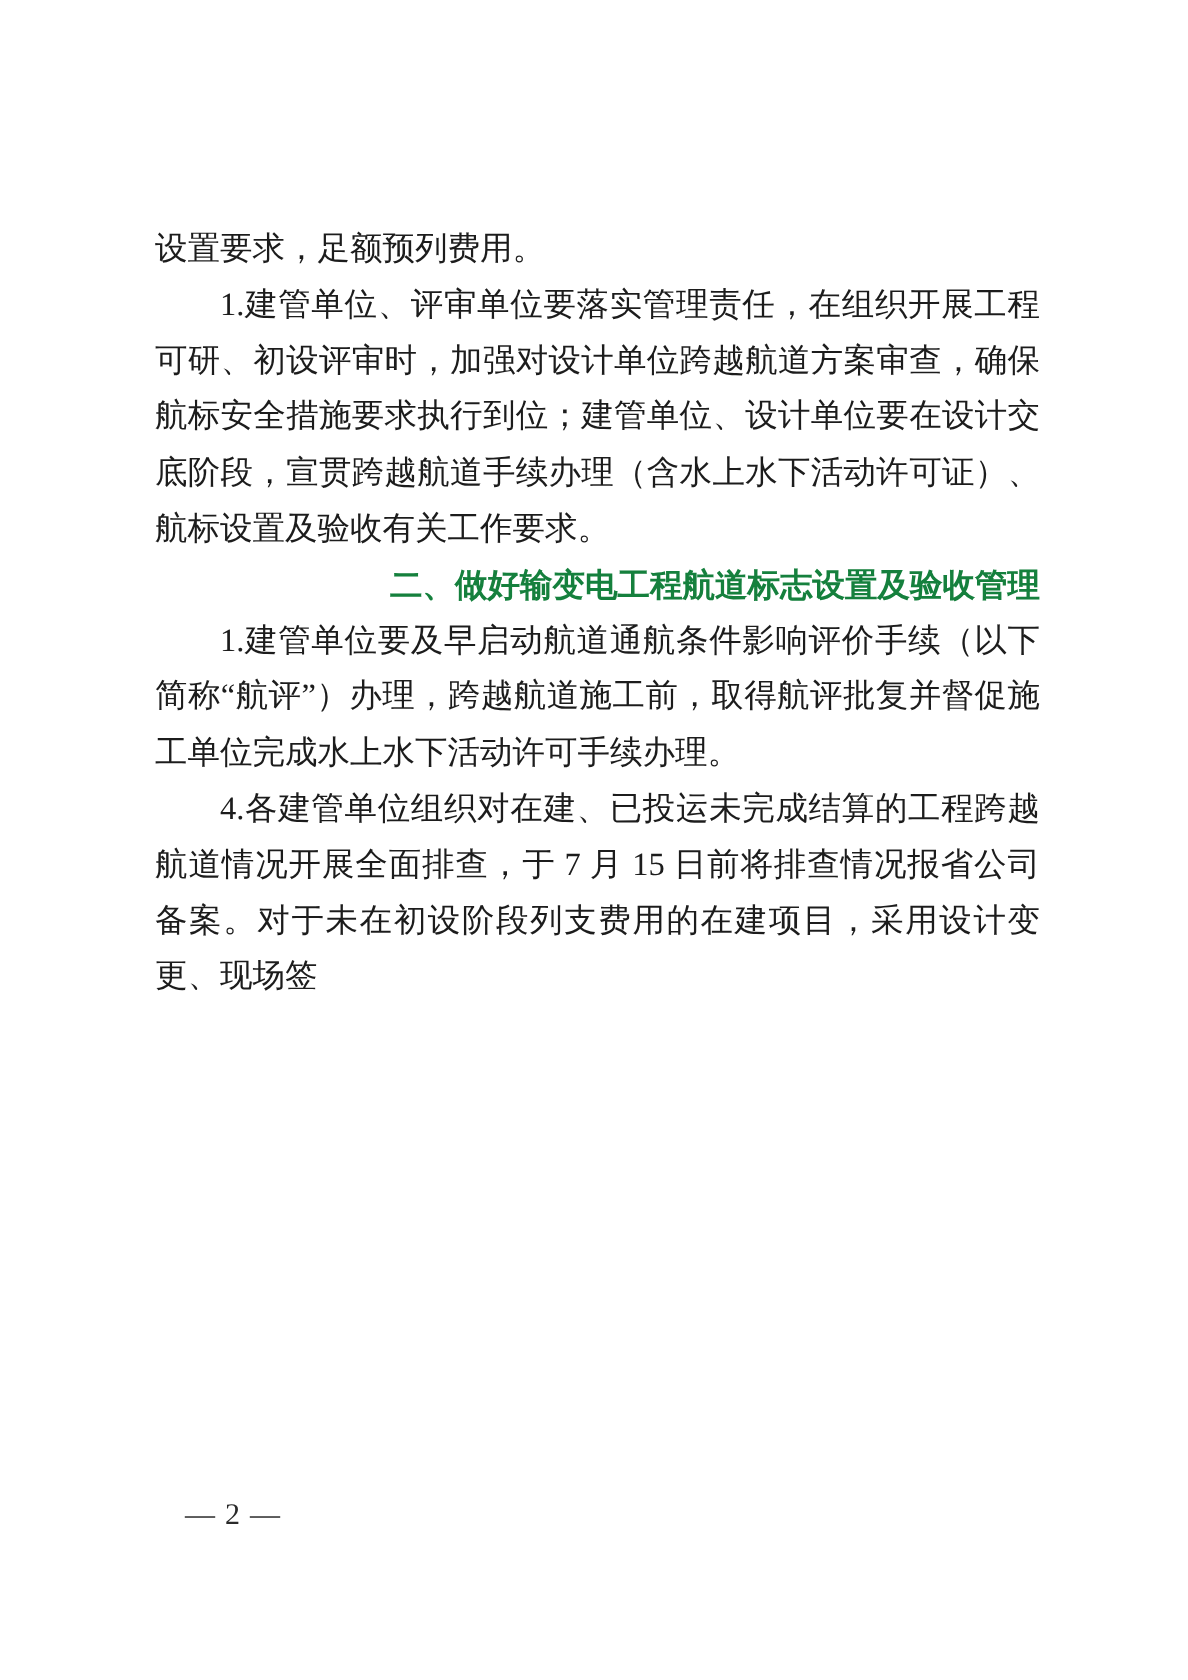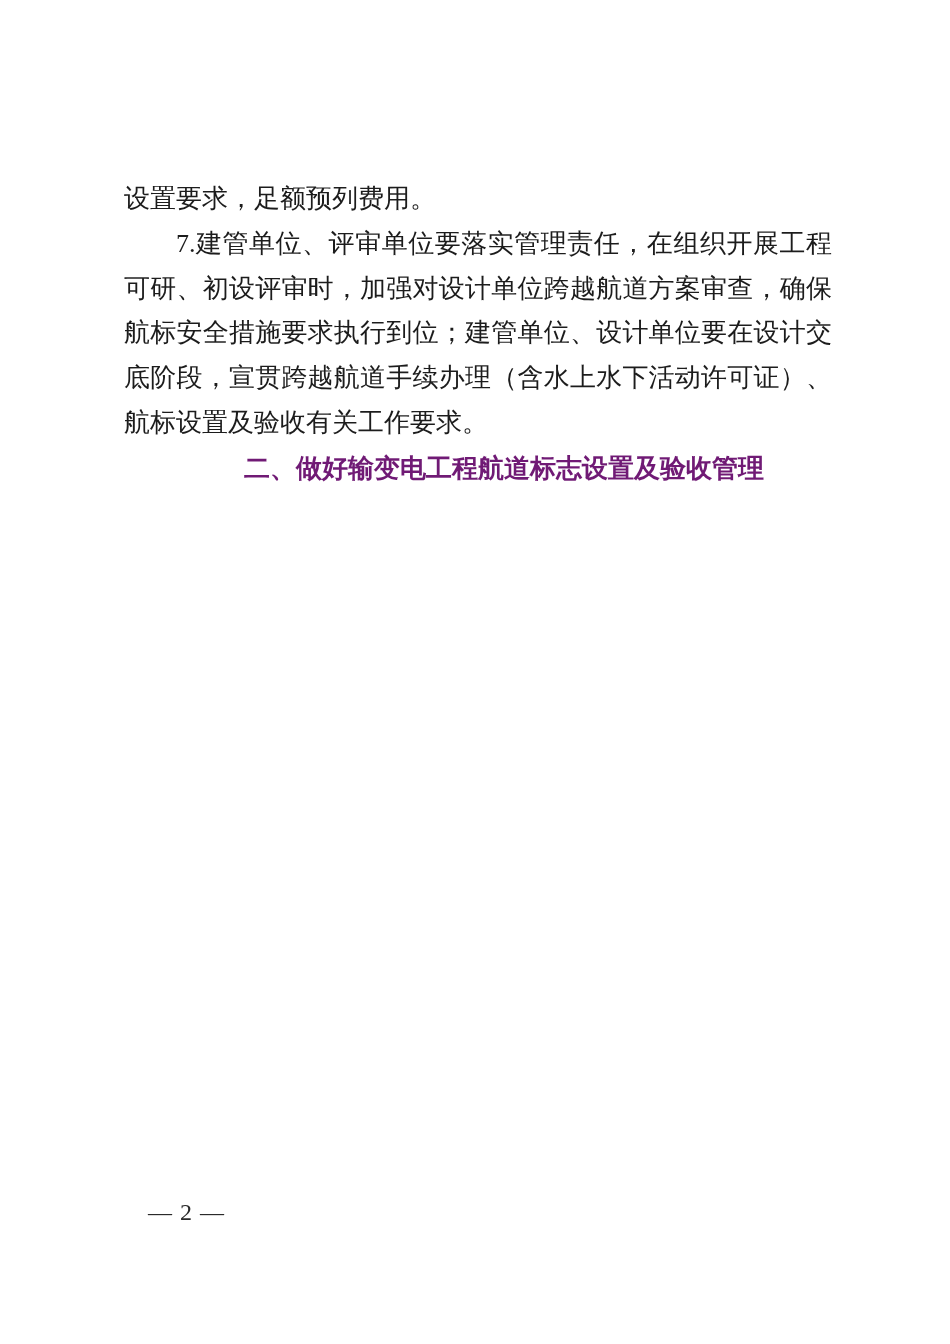--- a/index.html
+++ b/index.html
@@ -29,37 +29,39 @@
     color: #1c1c1c;
     text-align: justify;
     word-break: break-all;
   }
   .indent2 {
     text-indent: 2em;
   }
   .heading {
     font-family: "Liberation Sans", sans-serif;
     font-weight: 700;
-    color: #701a75;
-    text-align: center;
+    color: #15803d;
+    text-align: right;
   }
   .footer {
     position: absolute;
     left: 148px;
     top: 1199px;
     font-family: "Liberation Serif", serif;
     font-size: 24px;
     color: #2a2a2a;
     letter-spacing: 1px;
   }
 </style>
 </head>
 <body>
 
 <div class="page">
   <div class="content">
     <p class="doc-line">设置要求，足额预列费用。</p>
-    <p class="doc-line indent2">7.建管单位、评审单位要落实管理责任，在组织开展工程可研、初设评审时，加强对设计单位跨越航道方案审查，确保航标安全措施要求执行到位；建管单位、设计单位要在设计交底阶段，宣贯跨越航道手续办理（含水上水下活动许可证）、航标设置及验收有关工作要求。</p>
+    <p class="doc-line indent2">1.建管单位、评审单位要落实管理责任，在组织开展工程可研、初设评审时，加强对设计单位跨越航道方案审查，确保航标安全措施要求执行到位；建管单位、设计单位要在设计交底阶段，宣贯跨越航道手续办理（含水上水下活动许可证）、航标设置及验收有关工作要求。</p>
     <p class="doc-line indent2 heading">二、做好输变电工程航道标志设置及验收管理</p>
+    <p class="doc-line indent2">1.建管单位要及早启动航道通航条件影响评价手续（以下简称“航评”）办理，跨越航道施工前，取得航评批复并督促施工单位完成水上水下活动许可手续办理。</p>
+    <p class="doc-line indent2">4.各建管单位组织对在建、已投运未完成结算的工程跨越航道情况开展全面排查，于 7 月 15 日前将排查情况报省公司备案。对于未在初设阶段列支费用的在建项目，采用设计变更、现场签</p>
   </div>
 
   <div class="footer">— 2 —</div>
 </div>
 
 </body></html>

